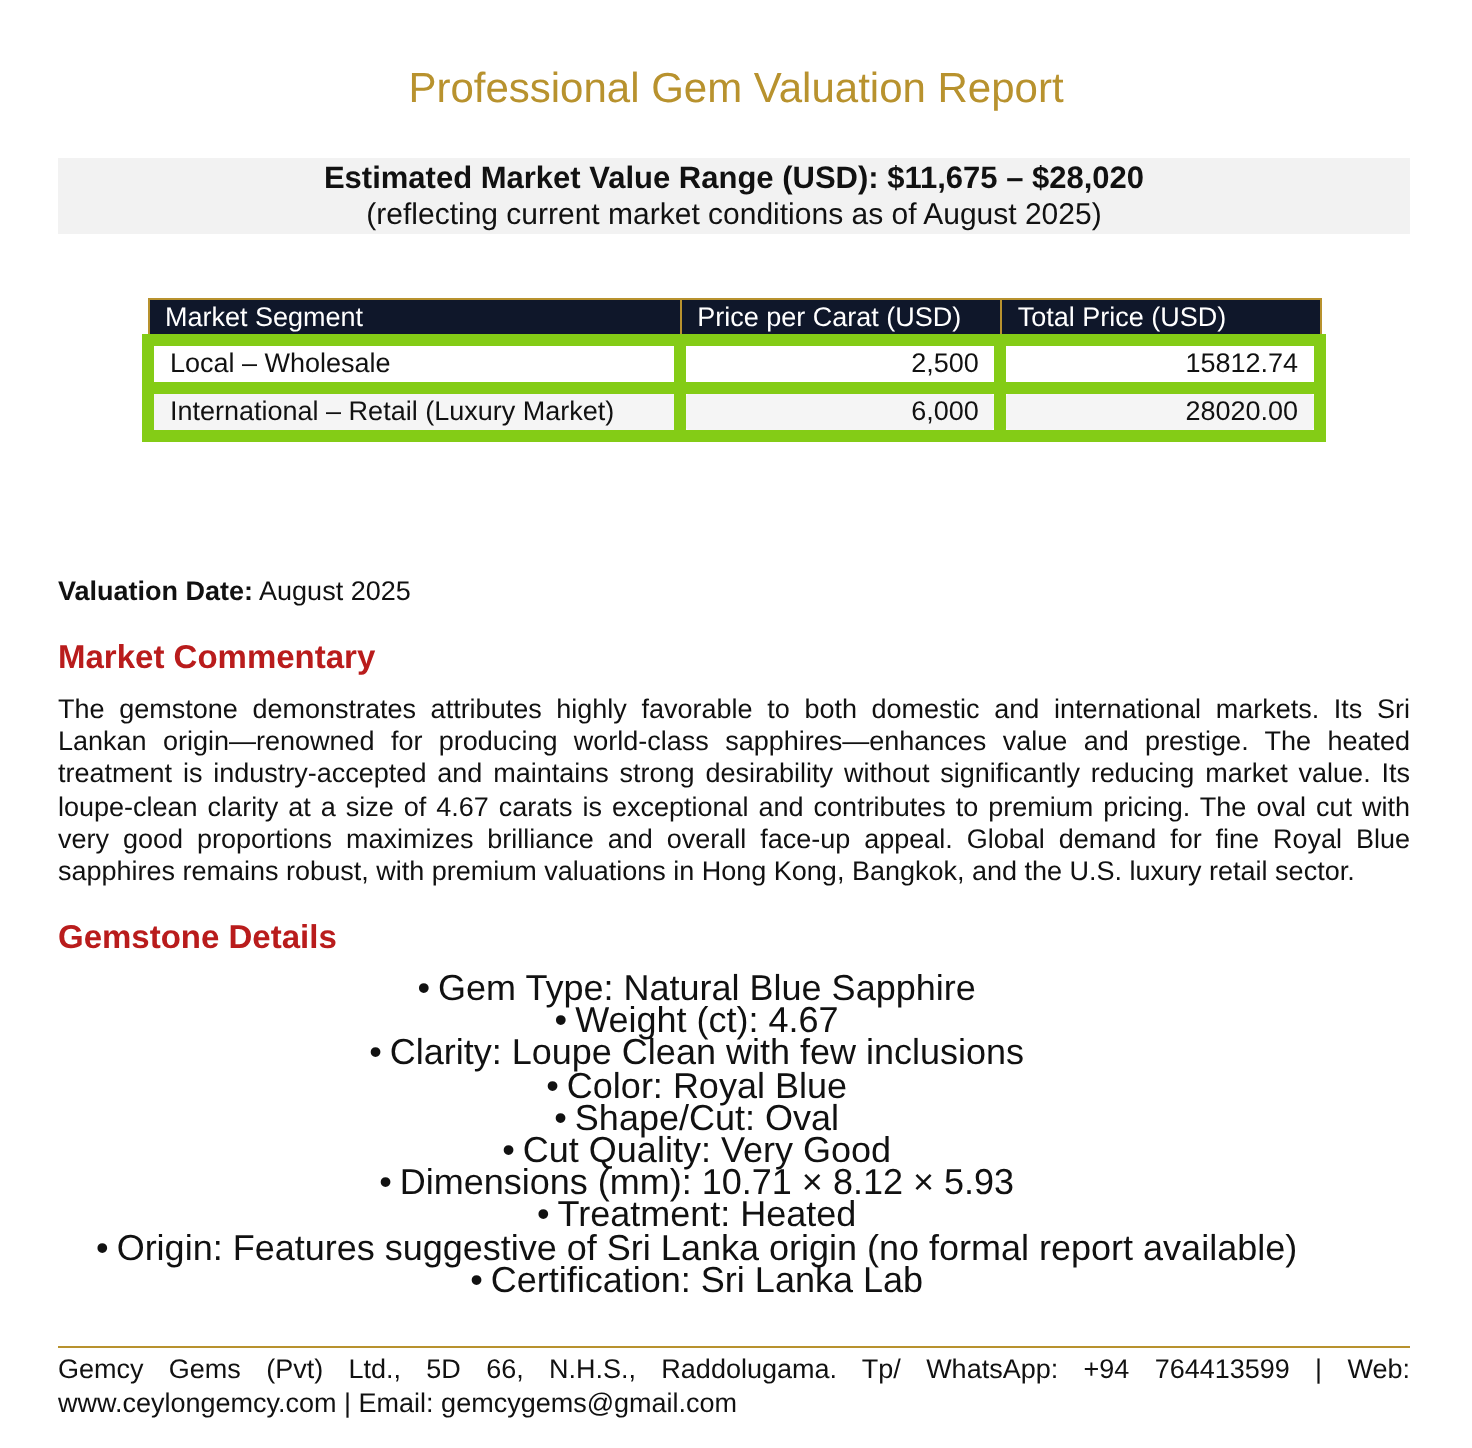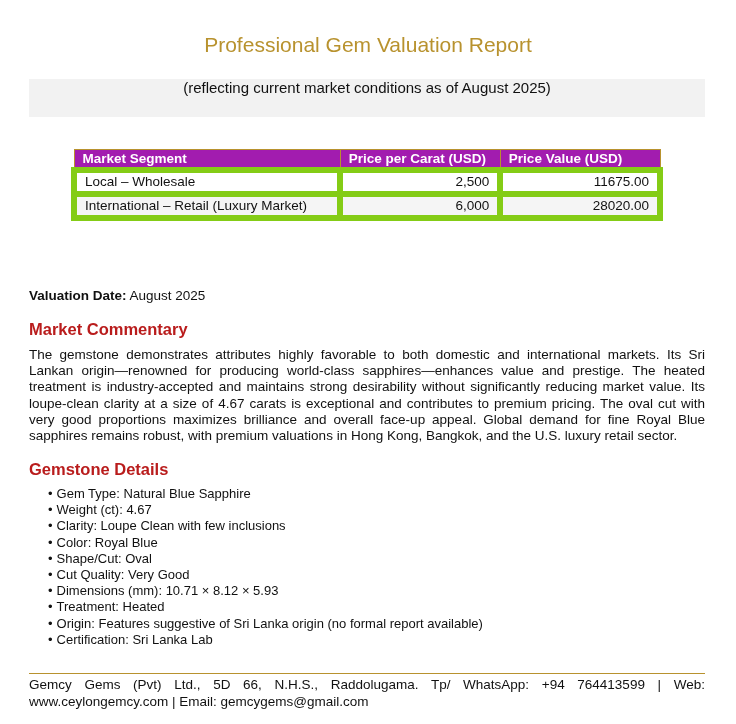--- a/index.html
+++ b/index.html
@@ -3,61 +3,62 @@
 <meta charset="utf-8">
 <style>
   * { box-sizing: border-box; margin: 0; padding: 0; }
   html, body { width: 736px; height: 724px; background: #ffffff; overflow: hidden; }
   body { font-family: "Liberation Sans", sans-serif; color: #111; position: relative; }
   .title { position: absolute; top: 33px; left: 0; width: 736px; text-align: center; font-size: 21px; color: #b8922e; font-weight: normal; }
   .range-box { position: absolute; top: 79px; left: 29px; width: 676px; height: 38px; background: #f2f2f2; text-align: center; }
   .range-main { font-size: 15.5px; font-weight: bold; line-height: 19px; padding-top: 1px; }
   .range-sub { font-size: 15px; line-height: 18px; }
   table.seg { position: absolute; top: 149px; left: 71px; width: 592px; border-collapse: collapse; font-size: 13.5px; }
-  table.seg th { background: #a21caf; color: #fff; font-weight: bold; text-align: left; padding: 0 8px; height: 20px; border: 1px solid #b8922e; }
+  table.seg th { background: #0f172a; color: #fff; font-weight: normal; text-align: left; padding: 0 8px; height: 20px; border: 1px solid #b8922e; }
   table.seg td { padding: 0 8px; height: 24px; border: 6px solid #84cc16; }
   table.seg tr:nth-child(even) td { background: #f5f5f5; }
   table.seg td.num { text-align: right; border-radius: 12px; }
   .valdate { position: absolute; top: 288px; left: 29px; font-size: 13.5px; }
   .valdate b { font-weight: bold; }
   .h2 { position: absolute; left: 29px; font-size: 16.5px; font-weight: bold; color: #b91c1c; }
   .commentary { position: absolute; top: 347px; left: 29px; width: 676px; font-size: 13.5px; line-height: 16.2px; text-align: justify; }
-  ul.details { position: absolute; top: 486px; left: 48px; list-style: none; font-size: 13px; line-height: 16.2px; }
+  ul.details { position: absolute; top: 486px; left: 48px; list-style: none; font-size: 18px; line-height: 16.2px; text-align: center; }
   ul.details li::before { content: "\2022"; margin-right: 4px; }
   .rule { position: absolute; top: 673px; left: 29px; width: 676px; height: 1px; background: #b8922e; }
   .footer { position: absolute; top: 677px; left: 29px; width: 676px; font-size: 13.5px; line-height: 16.5px; text-align: justify; text-align-last: left; }
   .footer .l1 { text-align: justify; text-align-last: justify; }
 </style>
 </head>
 <body>
 
 <h1 class="title">Professional Gem Valuation Report</h1>
 
 <div class="range-box">
+  <div class="range-main">Estimated Market Value Range (USD): $11,675 – $28,020</div>
   <div class="range-sub">(reflecting current market conditions as of August 2025)</div>
 </div>
 
 <table class="seg">
   <colgroup>
       <col style="width:269px">
       <col style="width:162px">
       <col style="width:161px">
     </colgroup>
   <thead>
     <tr>
       <th>Market Segment</th>
       <th>Price per Carat (USD)</th>
-      <th>Price Value (USD)</th>
+      <th>Total Price (USD)</th>
     </tr>
   </thead>
   <tbody>
     <tr>
       <td>Local – Wholesale</td>
       <td class="num">2,500</td>
-      <td class="num">11675.00</td>
+      <td class="num">15812.74</td>
     </tr>
     <tr>
       <td>International – Retail (Luxury Market)</td>
       <td class="num">6,000</td>
       <td class="num">28020.00</td>
     </tr>
   </tbody>
 </table>
 
 <div class="valdate"><b>Valuation Date:</b><span> August 2025</span></div>

